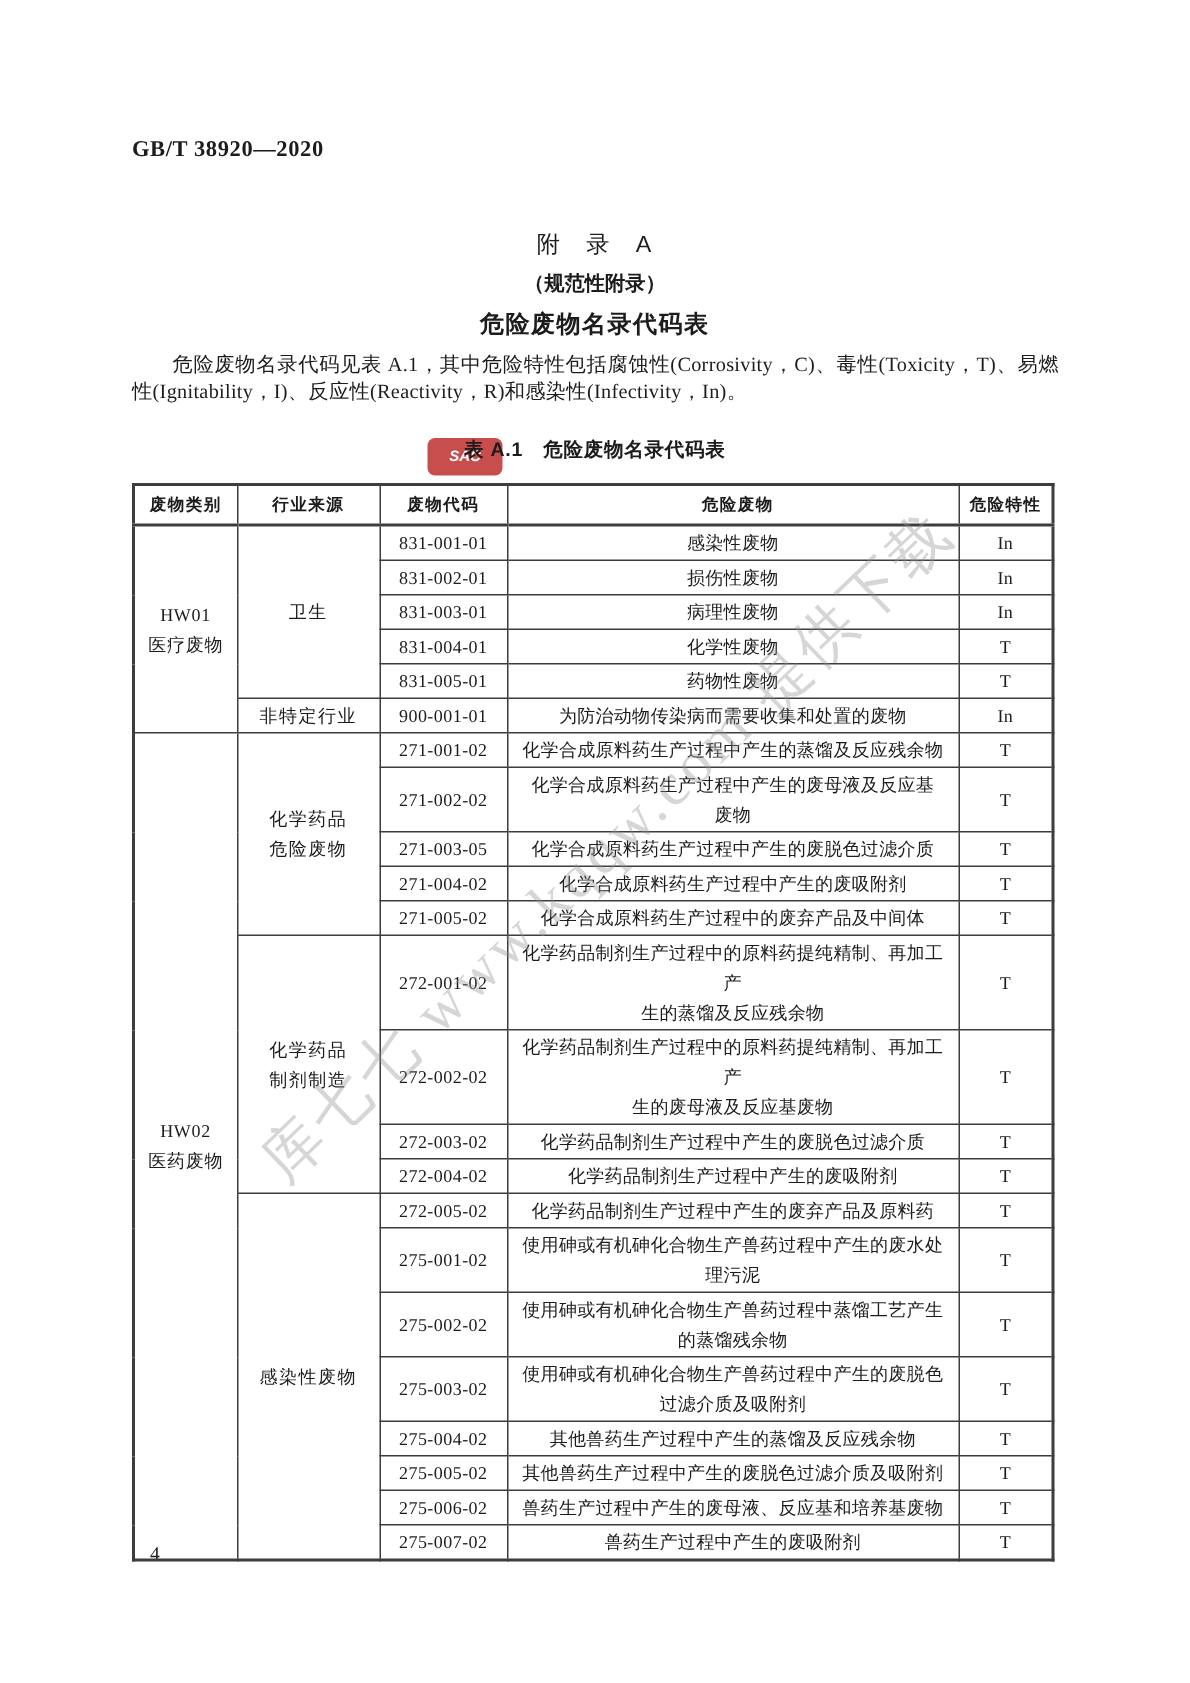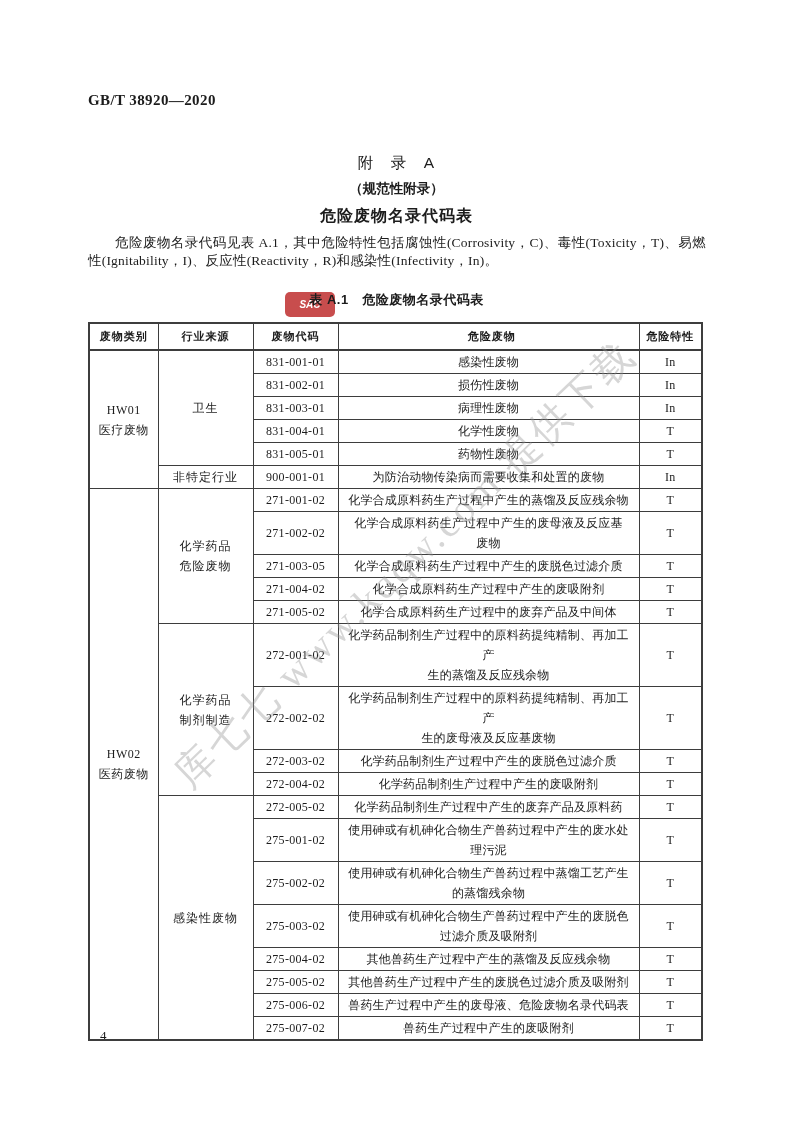--- a/index.html
+++ b/index.html
@@ -251,21 +251,21 @@
         <td class="cell-waste">其他兽药生产过程中产生的蒸馏及反应残余物</td>
         <td class="cell-haz">T</td>
       </tr>
       <tr>
         <td class="cell-code">275-005-02</td>
         <td class="cell-waste">其他兽药生产过程中产生的废脱色过滤介质及吸附剂</td>
         <td class="cell-haz">T</td>
       </tr>
       <tr>
         <td class="cell-code">275-006-02</td>
-        <td class="cell-waste">兽药生产过程中产生的废母液、危险废物名录代码表</td>
+        <td class="cell-waste">兽药生产过程中产生的废母液、反应基和培养基废物</td>
         <td class="cell-haz">T</td>
       </tr>
       <tr>
         <td class="cell-code">275-007-02</td>
         <td class="cell-waste">兽药生产过程中产生的废吸附剂</td>
         <td class="cell-haz">T</td>
       </tr>
     </tbody>
 </table>
 

